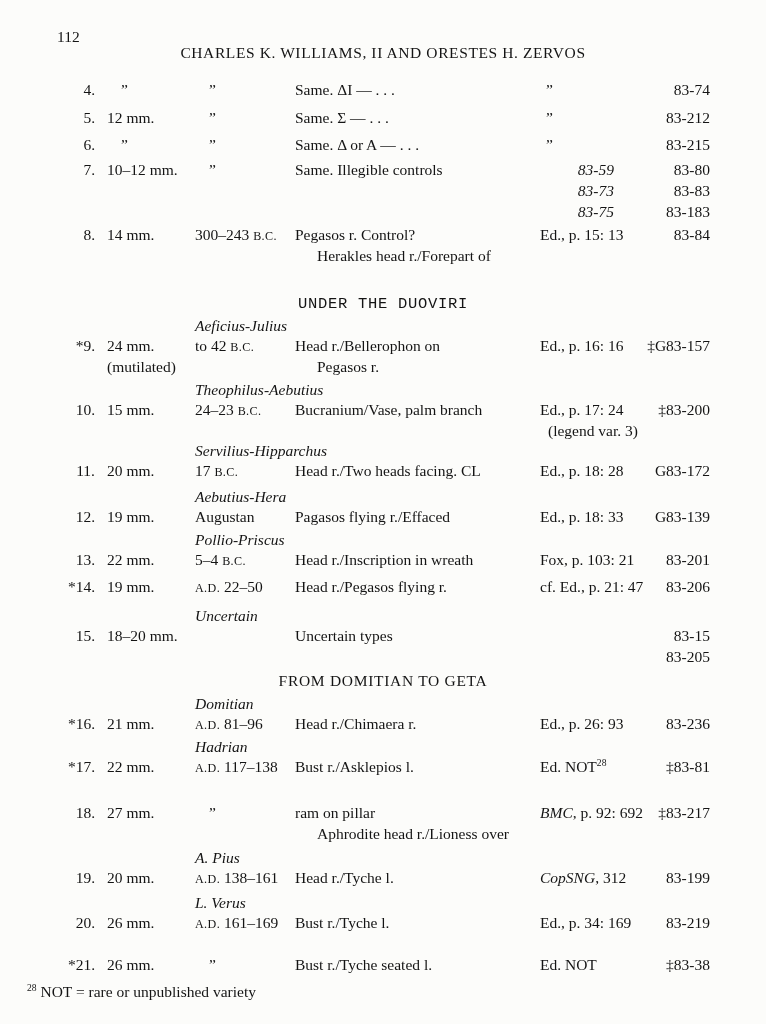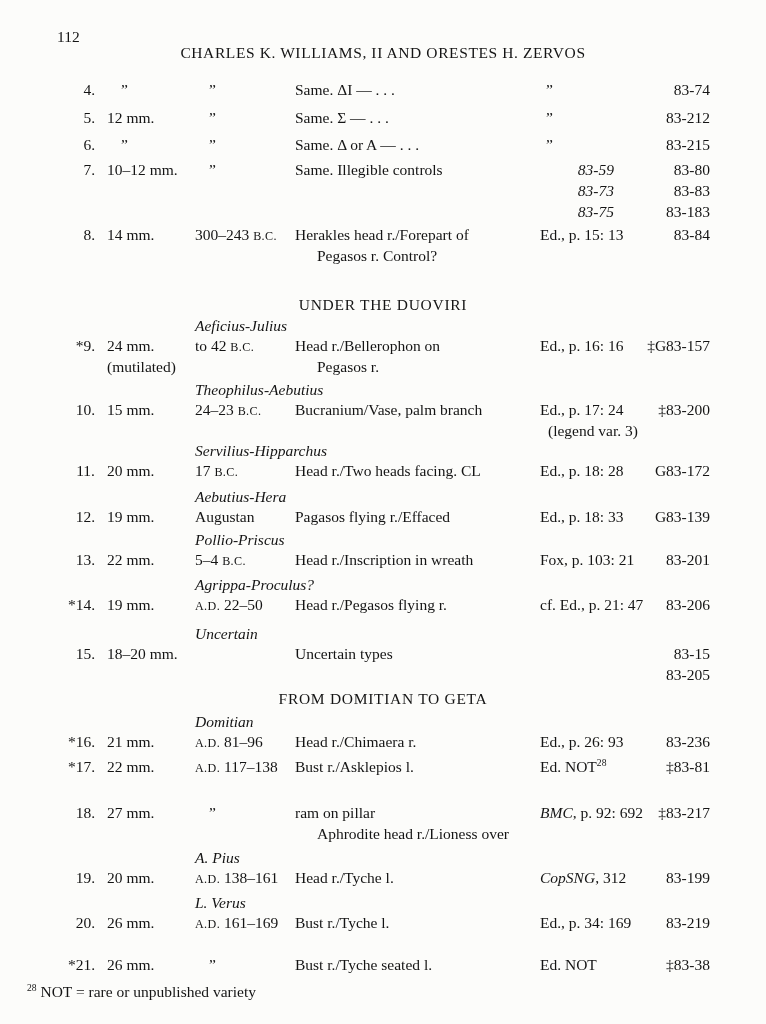--- a/index.html
+++ b/index.html
@@ -137,32 +137,32 @@
     <div class="entry" style="margin-top: 2px;">
       <div class="grid">
         <div class="cell c-num"><span class="num-wrap">8.</span></div>
         <div class="cell c-size">
           <div class="ln"><span>14 mm.</span></div>
         </div>
         <div class="cell c-date">
           <div class="ln"><span>300–243 </span><span class="sc">B.C.</span></div>
         </div>
         <div class="cell c-desc">
+          <div class="ln"><span>Pegasos r. Control?</span></div>
           <div class="ln"><span>Herakles head r./Forepart of</span></div>
-          <div class="ln"><span>Pegasos r. Control?</span></div>
         </div>
         <div class="cell c-ref">
           <div class="ln"><span>Ed., p. 15: 13</span></div>
         </div>
         <div class="cell c-cat">
           <div class="ln"><span>83-84</span></div>
         </div>
       </div>
     </div>
-    <div class="section" style="margin-top: 28px;">UNDER THE DUOVIRI</div>
+    <div class="section" style="margin-top: 28px; font-family: Liberation Mono, monospace;">UNDER THE DUOVIRI</div>
     <div class="entry" style="margin-top: 2px;">
       <div class="mag">Aeficius-Julius</div>
       <div class="grid">
         <div class="cell c-num"><span class="num-wrap">9.<span class="star">*</span></span></div>
         <div class="cell c-size">
           <div class="ln"><span>24 mm.</span></div>
           <div class="ln"><span>(mutilated)</span></div>
         </div>
         <div class="cell c-date">
           <div class="ln"><span>to 42 </span><span class="sc">B.C.</span></div>
@@ -258,21 +258,20 @@
         </div>
         <div class="cell c-ref">
           <div class="ln"><span>Fox, p. 103: 21</span></div>
         </div>
         <div class="cell c-cat">
           <div class="ln"><span>83-201</span></div>
         </div>
       </div>
     </div>
     <div class="entry" style="margin-top: 4px;">
-      <div class="mag">Agrippa-Proculus?</div>
       <div class="grid">
         <div class="cell c-num"><span class="num-wrap">14.<span class="star">*</span></span></div>
         <div class="cell c-size">
           <div class="ln"><span>19 mm.</span></div>
         </div>
         <div class="cell c-date">
           <div class="ln"><span class="sc">A.D.</span><span> 22–50</span></div>
         </div>
         <div class="cell c-desc">
           <div class="ln"><span>Head r./Pegasos flying r.</span></div>
@@ -319,20 +318,21 @@
         </div>
         <div class="cell c-ref">
           <div class="ln"><span>Ed., p. 26: 93</span></div>
         </div>
         <div class="cell c-cat">
           <div class="ln"><span>83-236</span></div>
         </div>
       </div>
     </div>
     <div class="entry" style="margin-top: 2px;">
+      <div class="mag">Hadrian</div>
       <div class="grid">
         <div class="cell c-num"><span class="num-wrap">17.<span class="star">*</span></span></div>
         <div class="cell c-size">
           <div class="ln"><span>22 mm.</span></div>
         </div>
         <div class="cell c-date">
           <div class="ln"><span class="sc">A.D.</span><span> 117–138</span></div>
         </div>
         <div class="cell c-desc">
           <div class="ln"><span>Bust r./Asklepios l.</span></div>

